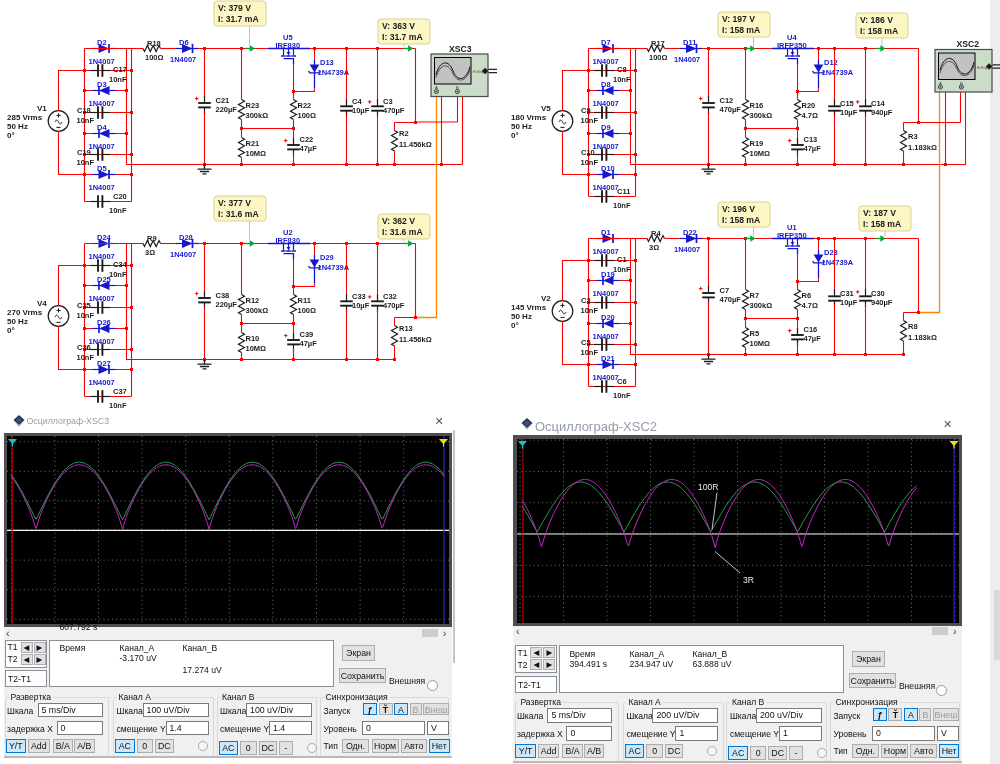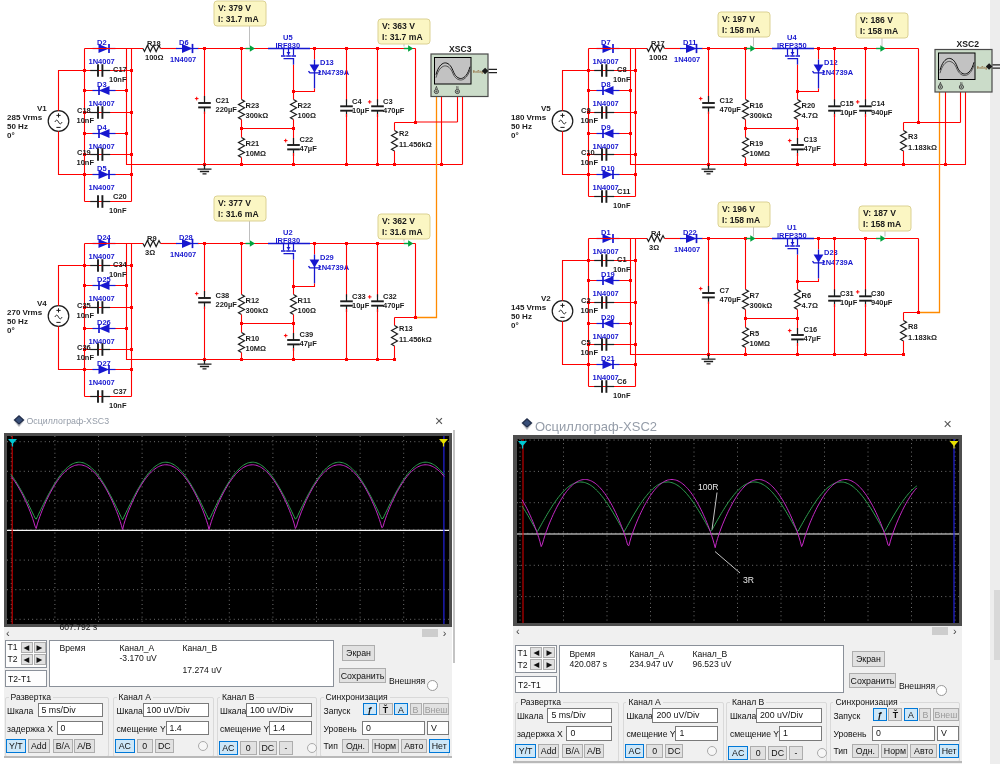--- a/index.html
+++ b/index.html
@@ -978,23 +978,23 @@
 <div class="lbl" style="left:517.4px;top:659.5px">T2</div>
 <div class="lbl" style="left:517.9px;top:679.5px">T2-T1</div>
 <div class="btn" style="left:530.4px;top:647.0px;width:12px;height:11px;line-height:10px;font-size:7.5px">◀</div>
 <div class="btn" style="left:543.4px;top:647.0px;width:12px;height:11px;line-height:10px;font-size:7.5px">▶</div>
 <div class="btn" style="left:530.4px;top:659.0px;width:12px;height:11px;line-height:10px;font-size:7.5px">◀</div>
 <div class="btn" style="left:543.4px;top:659.0px;width:12px;height:11px;line-height:10px;font-size:7.5px">▶</div>
 <div class="box" style="left:558.9px;top:645.0px;width:285px;height:47.5px;background:#fff"></div>
 <div class="lbl" style="left:569.4px;top:648.5px">Время</div>
 <div class="lbl" style="left:629.4px;top:648.5px">Канал_A</div>
 <div class="lbl" style="left:692.4px;top:648.5px">Канал_B</div>
-<div class="lbl" style="left:569.4px;top:658.5px">420.087 s</div>
+<div class="lbl" style="left:569.4px;top:658.5px">394.491 s</div>
 <div class="lbl" style="left:629.4px;top:658.5px">234.947 uV</div>
-<div class="lbl" style="left:692.4px;top:658.5px">96.523 uV</div>
+<div class="lbl" style="left:692.4px;top:658.5px">63.888 uV</div>
 <div class="btn" style="left:851.9px;top:650.5px;width:33px;height:16px;line-height:15px">Экран</div>
 <div class="btn" style="left:848.9px;top:673.0px;width:47px;height:15px;line-height:14px">Сохранить</div>
 <div class="lbl" style="left:898.9px;top:681.0px">Внешняя</div>
 <div style="position:absolute;left:936.4px;top:685.0px;width:9px;height:9px;border:1px solid #999;border-radius:50%;background:#fff"></div>
 <div style="position:absolute;left:514.9px;top:701.8px;width:104px;height:60px;border:1px solid #d9d9d9;border-radius:2px;box-sizing:border-box"></div>
 <div style="position:absolute;left:622.9px;top:701.8px;width:101px;height:60px;border:1px solid #d9d9d9;border-radius:2px;box-sizing:border-box"></div>
 <div style="position:absolute;left:726.4px;top:701.8px;width:100.5px;height:60px;border:1px solid #d9d9d9;border-radius:2px;box-sizing:border-box"></div>
 <div style="position:absolute;left:829.9px;top:701.8px;width:129.7px;height:60px;border:1px solid #d9d9d9;border-radius:2px;box-sizing:border-box"></div>
 <div class="lbl" style="left:518.4px;top:697.3px;background:#f0f0f0;padding:0 2px">Развертка</div>
 <div class="lbl" style="left:626.4px;top:697.3px;background:#f0f0f0;padding:0 2px">Канал A</div>

